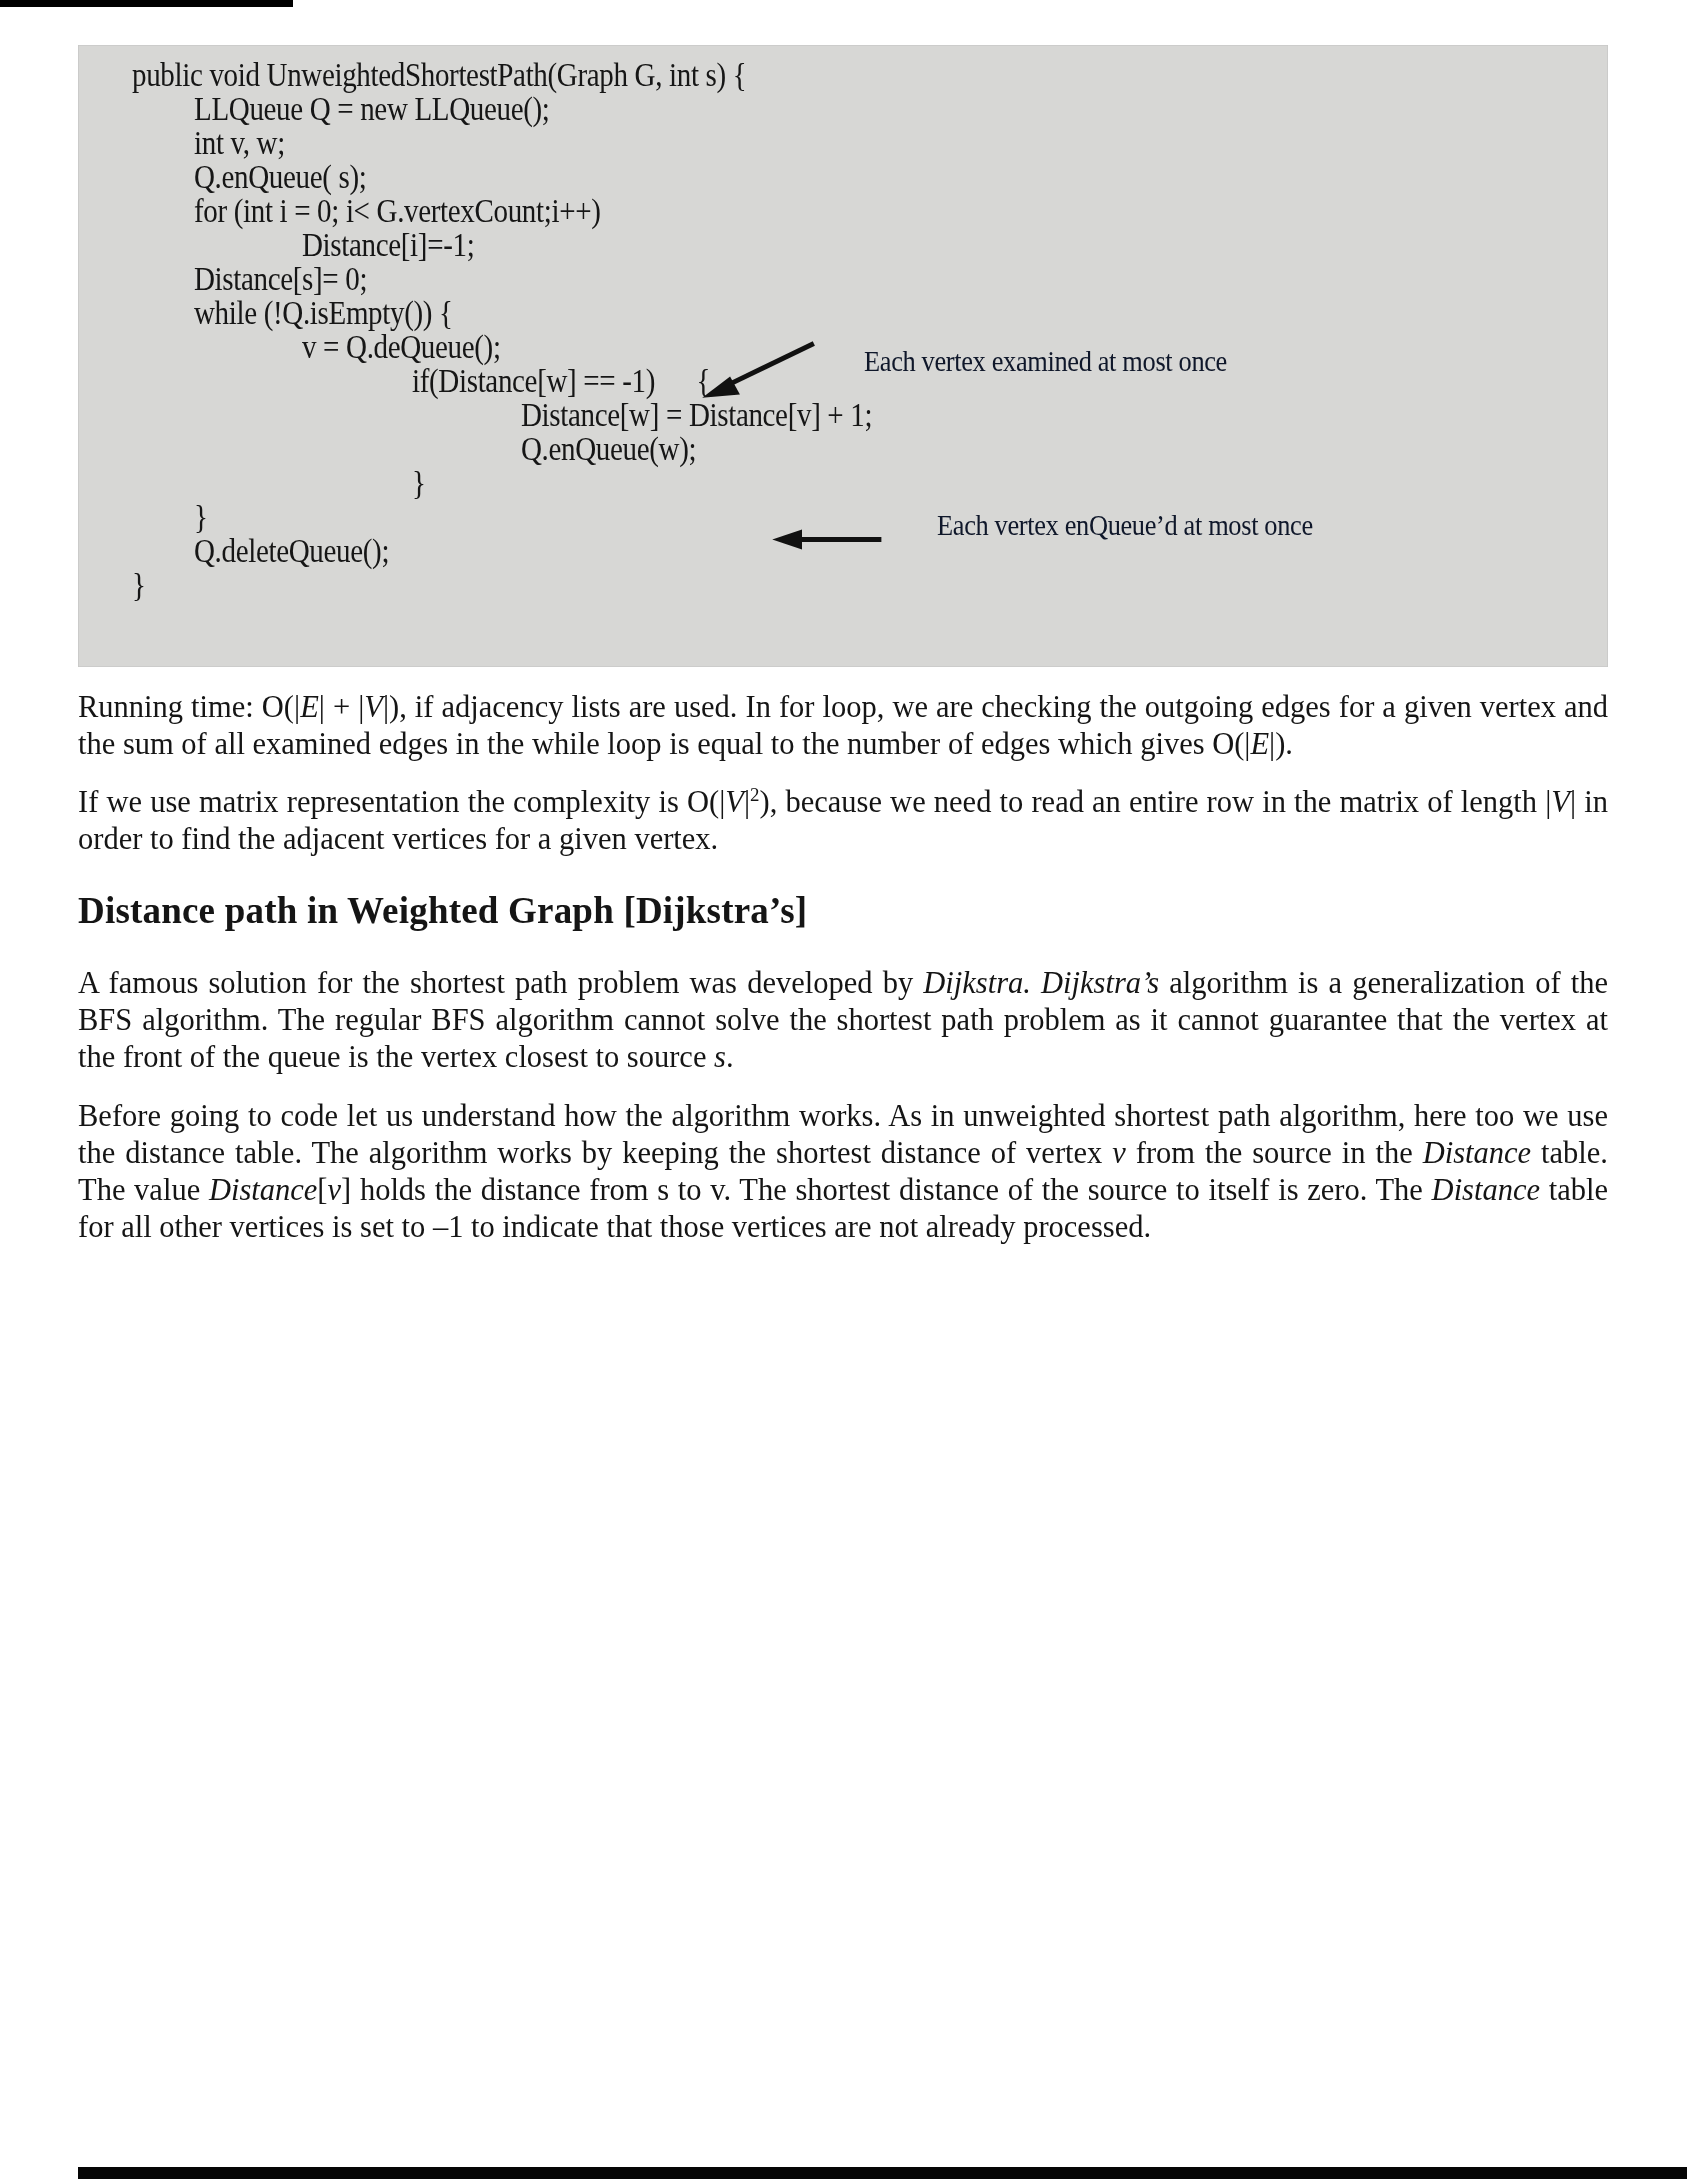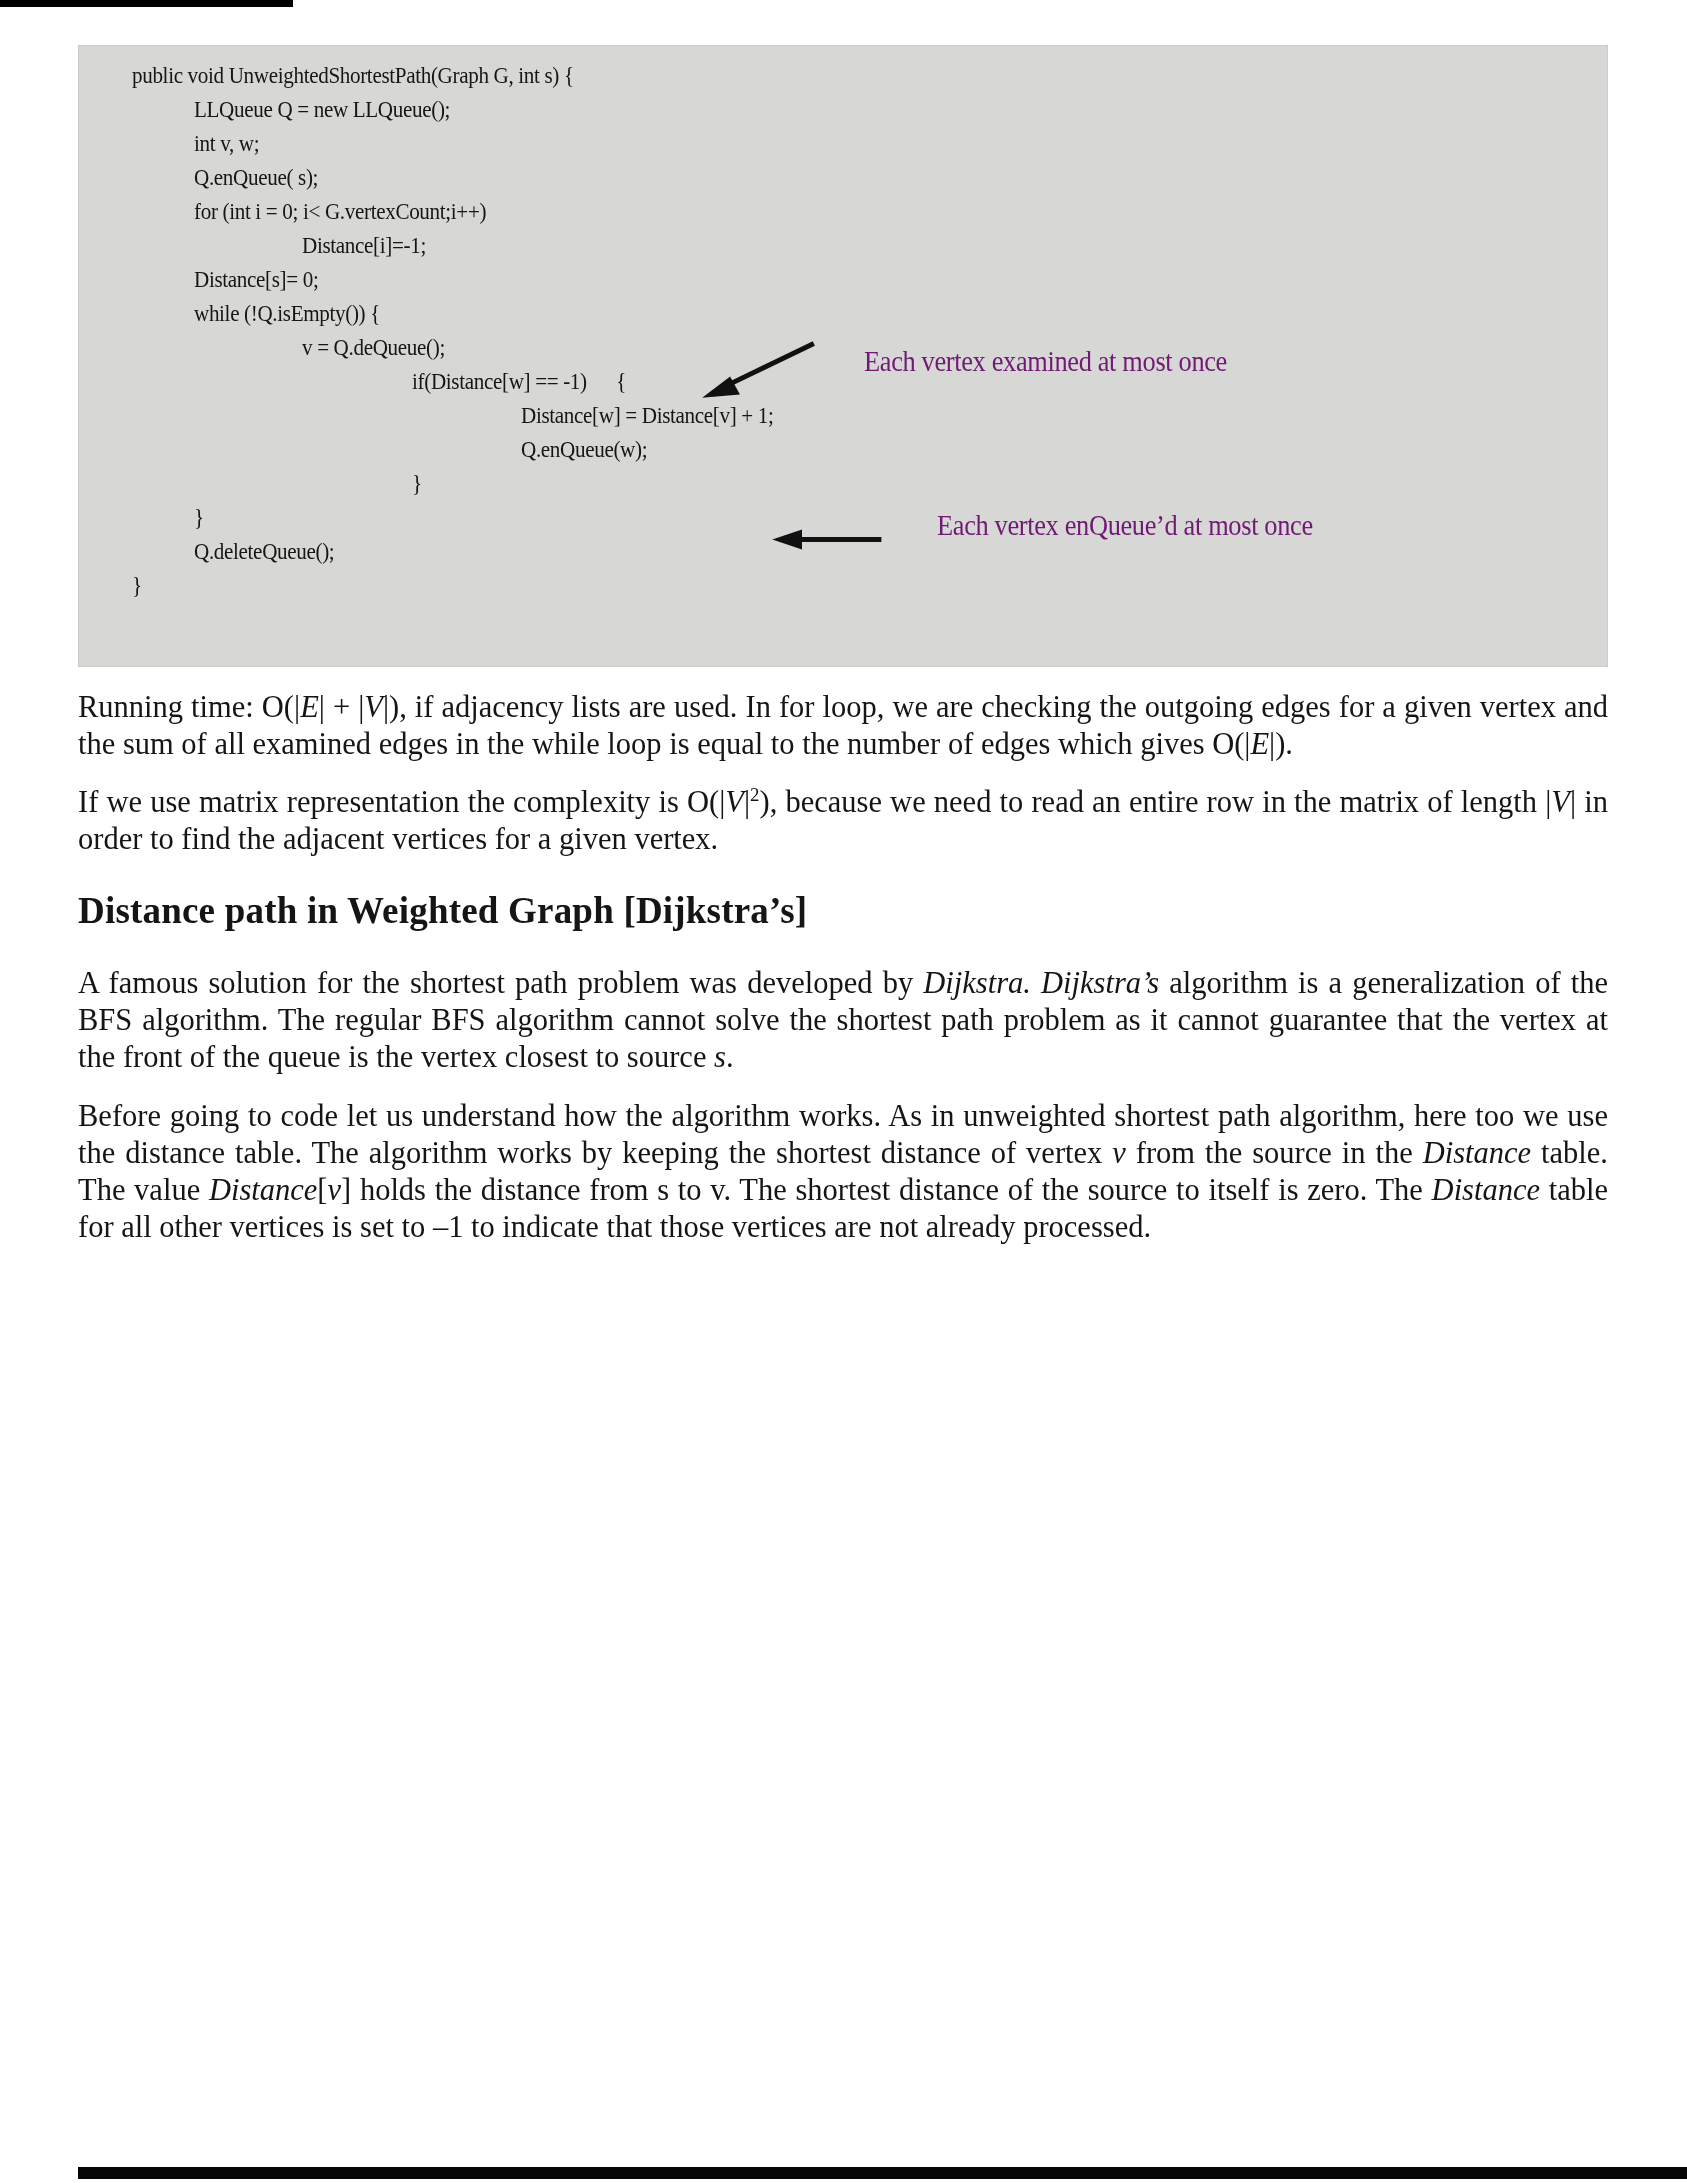--- a/index.html
+++ b/index.html
@@ -26,21 +26,21 @@
   
   .code-block {
     position: absolute;
     left: 78px; top: 45px;
     width: 1530px; height: 622px;
     background: #d7d7d5;
     box-shadow: inset 0 0 0 0.8px #c9c9c7;
   }
   .code-lines { padding-top: 13px; }
   .code-line {
-    font-size: 24px;
+    font-size: 33px;
     line-height: 34px;
     height: 34px;
     white-space: pre;
     color: #161616;
   }
   .ct {
     display: inline-block;
     transform: scaleX(0.88);
     transform-origin: 0 50%;
     letter-spacing: -0.4px;
@@ -48,21 +48,21 @@
   .ind0 { padding-left: 54px; }
   .ind1 { padding-left: 116px; }
   .ind2 { padding-left: 224px; }
   .ind3 { padding-left: 334px; }
   .ind4 { padding-left: 443px; }
 
   .annotation {
     position: absolute;
     font-size: 30px;
     white-space: pre;
-    color: #701a75;
+    color: #0f172a;
   }
   .arrow { position: absolute; }
 
   
   .body-text {
     position: absolute;
     left: 78px; top: 689px;
     width: 1530px;
   }
   .body-text p {

